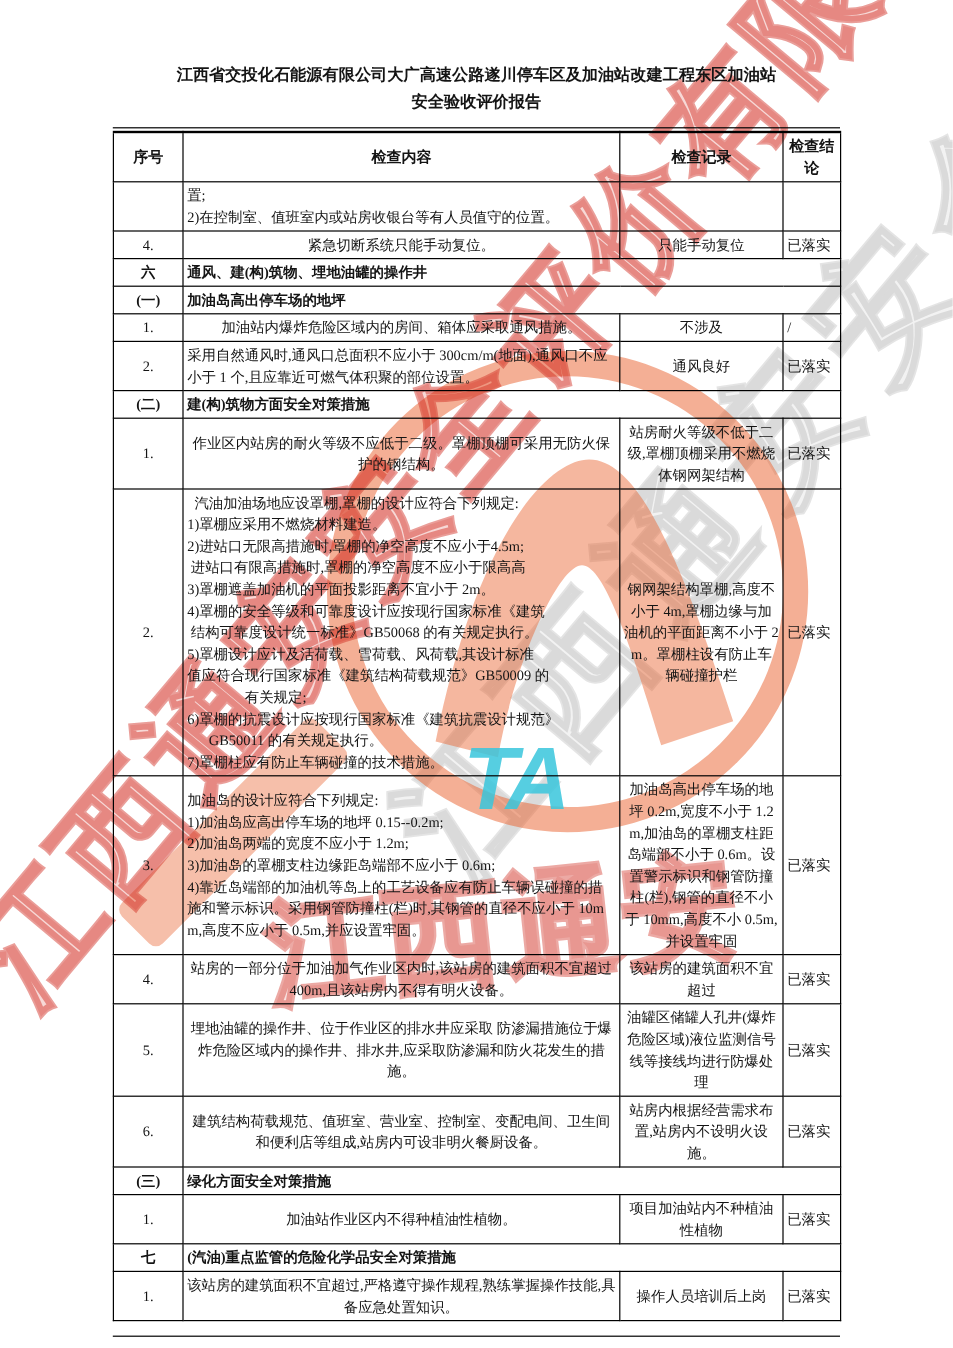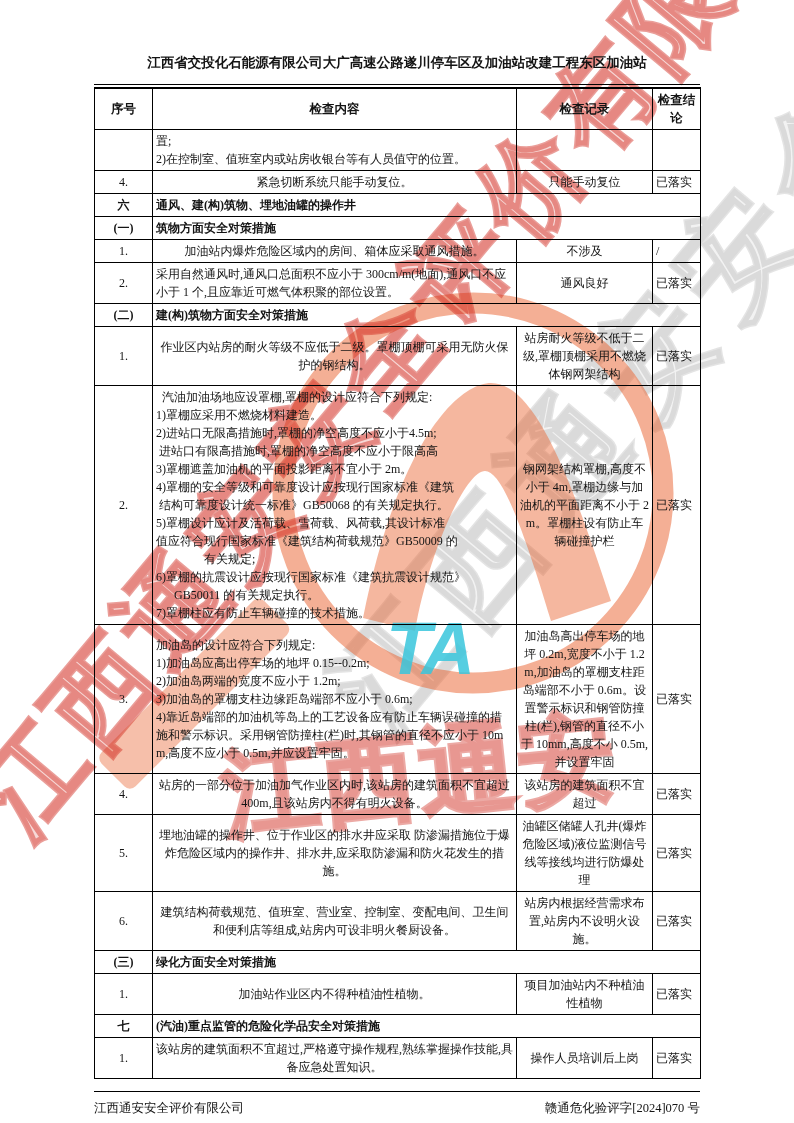--- a/index.html
+++ b/index.html
@@ -104,20 +104,21 @@
     <div class="wm-ribbon"></div>
     <div class="wm-ta">TA</div>
     <div class="wm-diag-red">江西通安安全评价有限公司</div>
     <div class="wm-red-bottom">江西通安</div>
   </div>
 
   <div class="content">
 
     <div class="doc-title">
       <div>江西省交投化石能源有限公司大广高速公路遂川停车区及加油站改建工程东区加油站</div>
+      <div>安全验收评价报告</div>
     </div>
 
     <div class="table-wrap">
       <div class="topline"></div>
       <table class="checklist">
         <colgroup>
           <col style="width:58px">
             <col style="width:364px">
             <col style="width:136px">
             <col style="width:48px">
@@ -143,21 +144,21 @@
               <td class="cell-content center">紧急切断系统只能手动复位。</td>
               <td class="cell-record">只能手动复位</td>
               <td class="cell-concl">已落实</td>
             </tr>
             <tr class="section">
               <td class="col-no">六</td>
               <td class="cell-content" colspan="3">通风、建(构)筑物、埋地油罐的操作井</td>
             </tr>
             <tr class="section">
               <td class="col-no">(一)</td>
-              <td class="cell-content" colspan="3">筑物方面安全对策措施</td>
+              <td class="cell-content" colspan="3">加油岛高出停车场的地坪</td>
             </tr>
             <tr class="">
               <td class="col-no">1.</td>
               <td class="cell-content center">加油站内爆炸危险区域内的房间、箱体应采取通风措施。</td>
               <td class="cell-record">不涉及</td>
               <td class="cell-concl">/</td>
             </tr>
             <tr class="">
               <td class="col-no">2.</td>
               <td class="cell-content">采用自然通风时,通风口总面积不应小于 300cm/m(地面),通风口不应小于 1 个,且应靠近可燃气体积聚的部位设置。</td>

